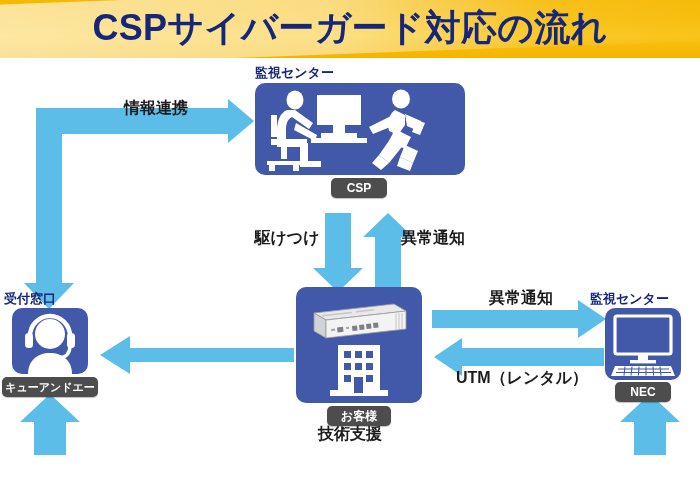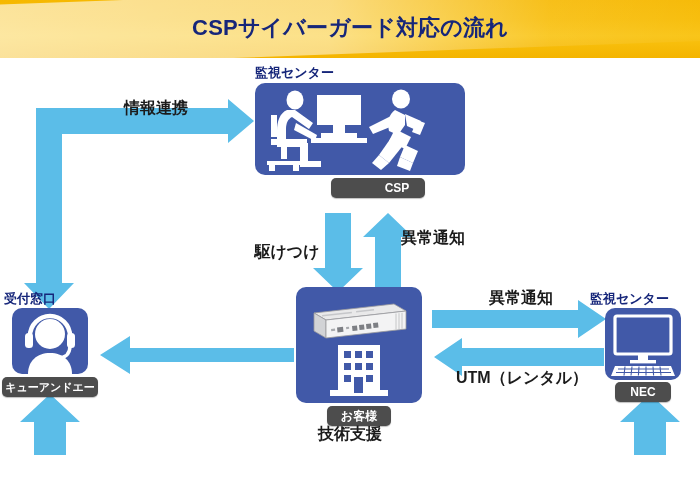--- a/index.html
+++ b/index.html
@@ -44,21 +44,21 @@
   }
   .title-banner .title-text {
     position: absolute;
     left: 0;
     top: 0;
     width: 700px;
     height: 58px;
     line-height: 56px;
     text-align: center;
     color: #16267a;
-    font-size: 22px;
+    font-size: 36px;
     font-weight: bold;
     letter-spacing: 0.2px;
     white-space: nowrap;
   }
 
   
   .node-caption {
     position: absolute;
     color: #16267a;
     font-size: 13px;
@@ -204,21 +204,21 @@
 
         <path d="M138 52 L150 60 L134 80 L124 72 Z"></path>
 
         <path d="M124 72 L134 80 L126 87 L117 80 Z"></path>
 
         <path d="M145 74 L158 80 L155 88 L142 83 Z"></path>
       </g>
     </svg>
   </div>
 
-  <div class="badge" style="left:331px; top:178px; width:56px;padding-left:38px;">CSP</div>
+  <div class="badge" style="left:331px; top:178px; width:56px;">CSP</div>
 
   <div class="node-caption" style="left:4px; top:290px; width:90px;">受付窓口</div>
 
   <div class="node-box" style="left:12px; top:308px; width:76px; height:66px;">
     <svg class="icon-svg" width="76" height="66" viewBox="0 0 76 66">
       <g fill="#ffffff">
 
         <circle cx="38" cy="26" r="15"></circle>
 
         <path d="M16 66 C16 53 25 45 38 45 C51 45 60 53 60 66 Z"></path>
@@ -312,21 +312,21 @@
         <line x1="48" y1="58.5" x2="48.6" y2="67.5"></line>
         <line x1="55" y1="58.5" x2="56" y2="67.5"></line>
       </g>
     </svg>
   </div>
 
   <div class="badge" style="left:615px; top:382px; width:56px;">NEC</div>
 
   <div class="edge-label" style="left:96px; top:100px; width:120px;">情報連携</div>
 
-  <div class="edge-label" style="left:249px; top:244px; width:76px;text-align:center;">駆けつけ</div>
+  <div class="edge-label" style="left:249px; top:230px; width:76px;text-align:center;">駆けつけ</div>
 
   <div class="edge-label" style="left:390px; top:230px; width:86px;">異常通知</div>
 
 
   <div class="edge-label" style="left:467px; top:290px; width:108px;">異常通知</div>
 
   <div class="edge-label" style="left:454px; top:370px; width:136px;">UTM（レンタル）</div>
 
   <div class="edge-label" style="left:292px; top:426px; width:116px;">技術支援</div>
 

